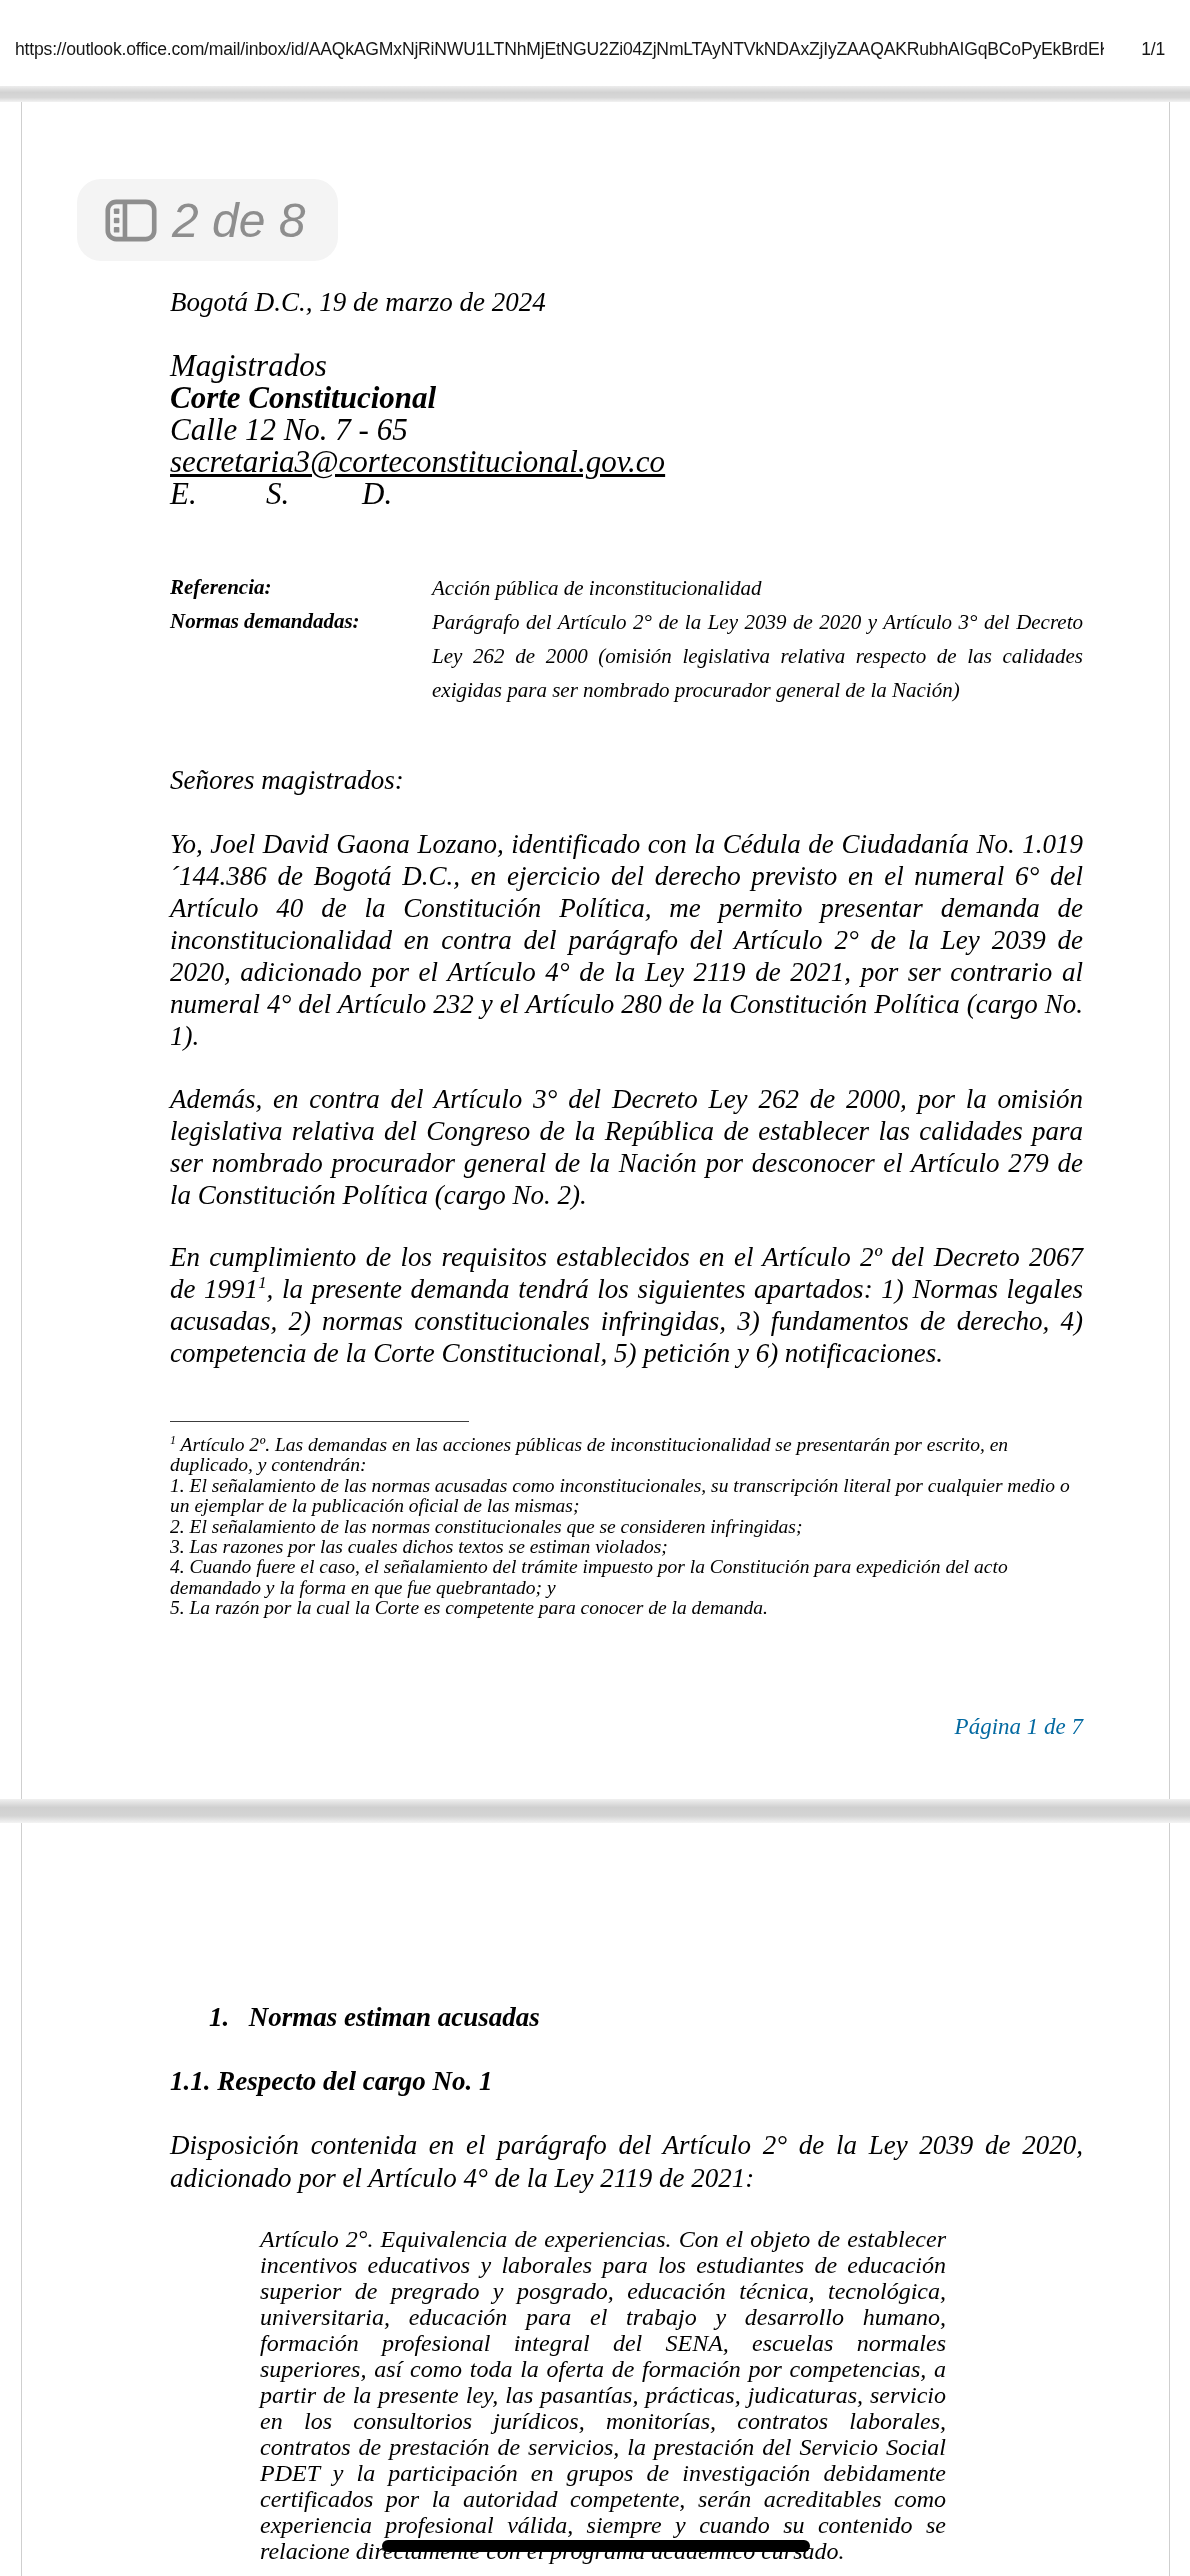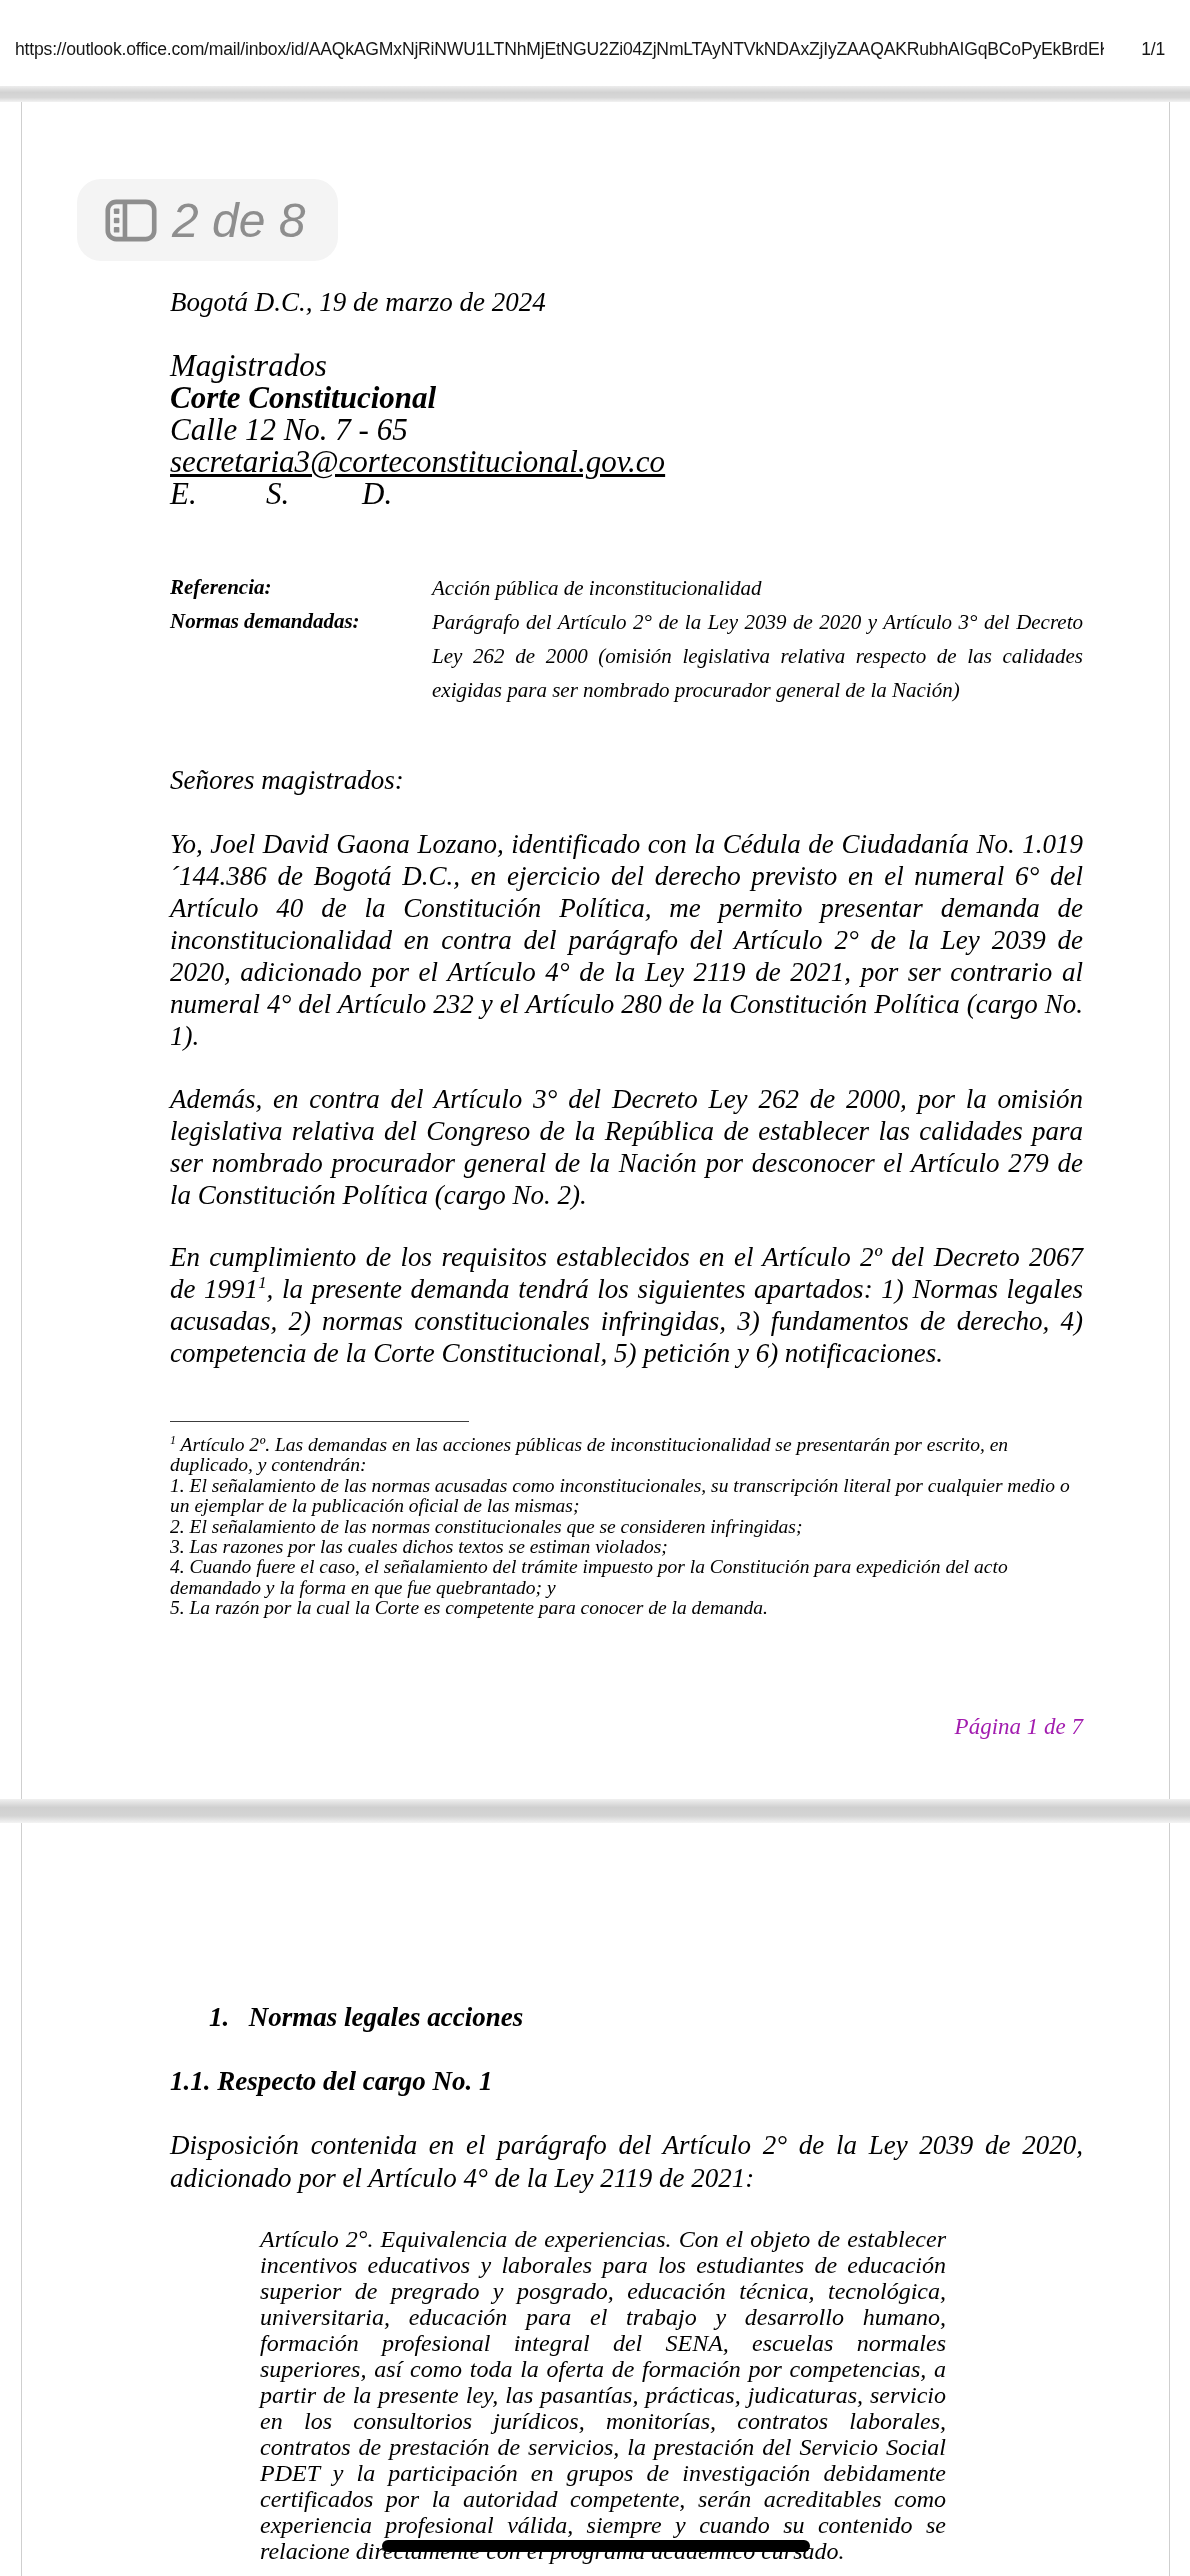--- a/index.html
+++ b/index.html
@@ -58,21 +58,21 @@
   .para{ font-size:27px; line-height:32px; text-align:justify; }
   .p1{ margin-top:32px; }
   .p2{ margin-top:31px; }
   .p3{ margin-top:30px; }
   sup{ font-size:0.62em; vertical-align:super; line-height:0; }
 
   .fnrule{ margin-top:52px; width:299px; border-top:1.9px solid #3c3c3c; }
   .footnote{ margin-top:13px; font-size:19.5px; line-height:20.4px; }
   .footnote p{ text-align:left; }
 
-  .pagenum{ margin-top:96px; text-align:right; font-size:23px; line-height:24px; color:#a21caf; }
+  .pagenum{ margin-top:96px; text-align:right; font-size:23px; line-height:24px; color:#0369a1; }
 
   
   .h-num{ display:flex; gap:19.5px; margin-left:39px; font-size:27px; line-height:32px; font-weight:bold; }
   .h-sub{ margin-top:32px; font-size:27px; line-height:32px; font-weight:bold; }
   .intro{ margin-top:32px; font-size:27px; line-height:33px; text-align:justify; }
   .blockquote{
     margin-top:31px; margin-left:90px; width:686px;
     font-size:24px; line-height:26px; text-align:justify;
   }
 
@@ -148,21 +148,21 @@
   </div>
 
   <p class="pagenum">Página 1 de 7</p>
 </section>
 
 <div class="gutter mid"></div>
 
 <section class="page page2">
   <h3 class="h-num">
     <span>1.</span>
-    <span>Normas legales acciones</span>
+    <span>Normas estiman acusadas</span>
   </h3>
   <h3 class="h-sub">1.1. Respecto del cargo No. 1</h3>
   <p class="intro">Disposición contenida en el parágrafo del Artículo 2° de la Ley 2039 de 2020, adicionado por el Artículo 4° de la Ley 2119 de 2021:</p>
   <div class="blockquote">Artículo 2°. Equivalencia de experiencias. Con el objeto de establecer incentivos educativos y laborales para los estudiantes de educación superior de pregrado y posgrado, educación técnica, tecnológica, universitaria, educación para el trabajo y desarrollo humano, formación profesional integral del SENA, escuelas normales superiores, así como toda la oferta de formación por competencias, a partir de la presente ley, las pasantías, prácticas, judicaturas, servicio en los consultorios jurídicos, monitorías, contratos laborales, contratos de prestación de servicios, la prestación del Servicio Social PDET y la participación en grupos de investigación debidamente certificados por la autoridad competente, serán acreditables como experiencia profesional válida, siempre y cuando su contenido se relacione directamente con el programa académico cursado.</div>
 
 </section>
 
 <div class="home-indicator"></div>
 
 

